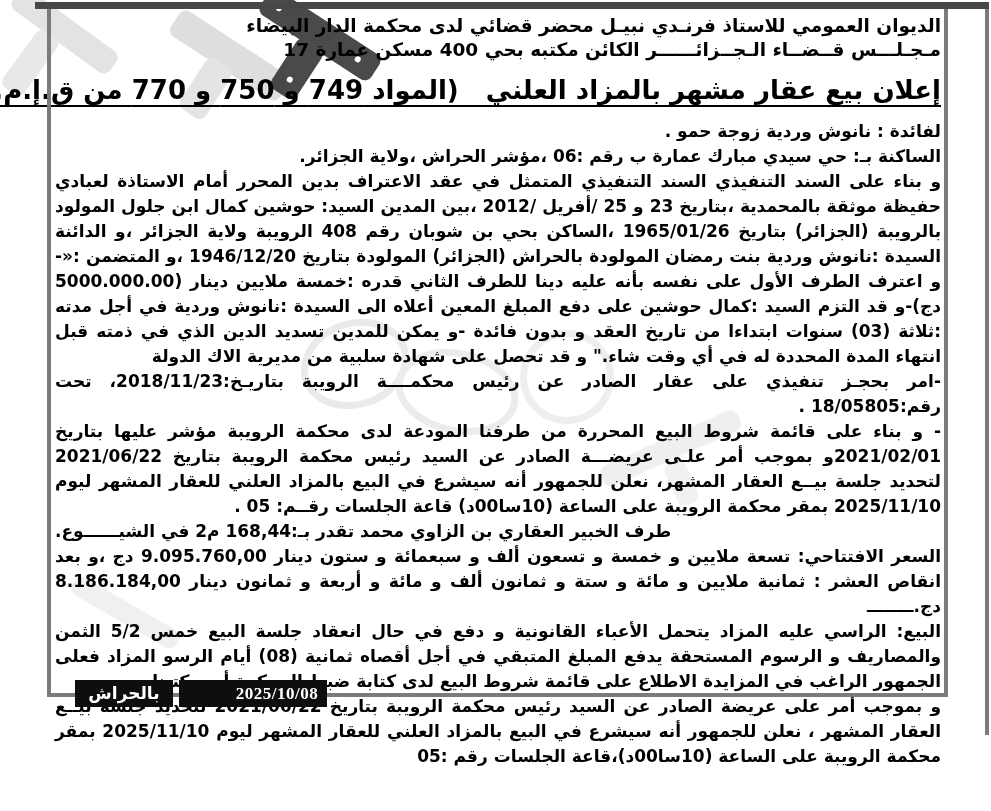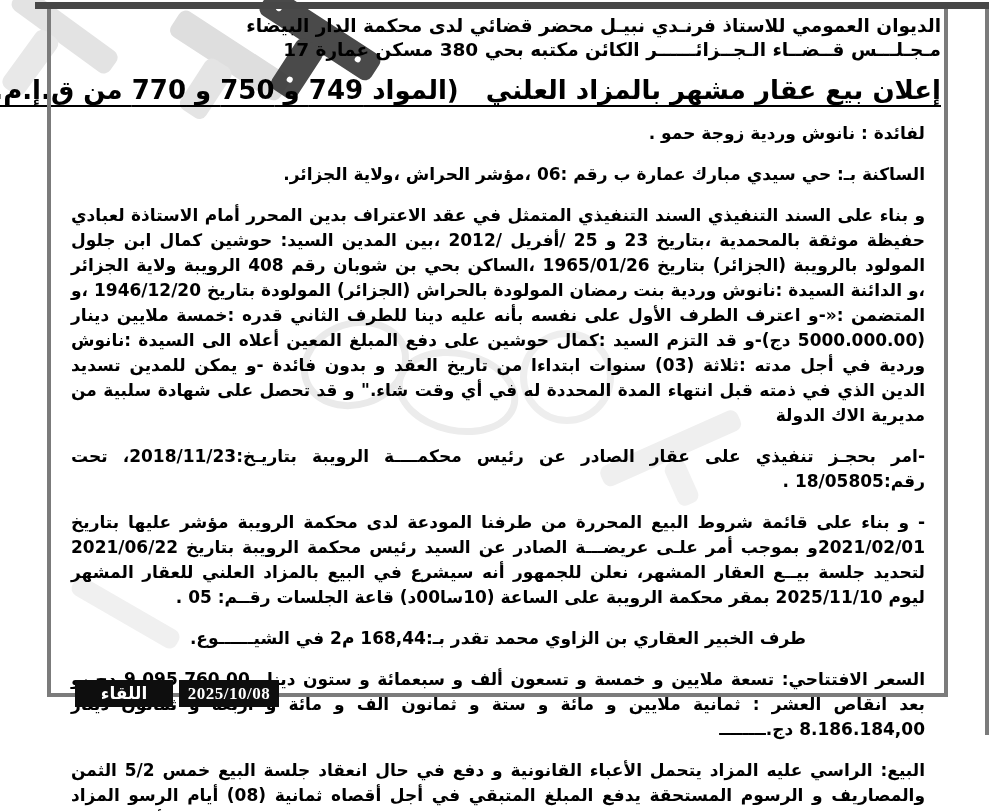--- a/index.html
+++ b/index.html
@@ -21,31 +21,31 @@
   .ring{position:absolute;border:7px solid #eaeaea;border-radius:50%;pointer-events:none;z-index:1;}
   
   .content{position:absolute;left:55px;top:14px;width:886px;direction:rtl;z-index:2;font-weight:bold;}
   .office-header{width:525px;margin-right:0;text-align:right;font-size:18.5px;line-height:24px;}
   .office-header div{white-space:nowrap;}
   .title{
     margin:13px 0 0 0;font-size:26px;font-weight:bold;text-align:right;
     white-space:pre;text-decoration:underline;text-decoration-thickness:2px;text-underline-offset:6px;
   }
   .bodytext{margin-top:14px;font-size:17px;line-height:25px;}
-  .bodytext p{margin:16px;}
+  .bodytext p{margin:0;}
   .r{text-align:right;}
   .j{text-align:justify;text-justify:inter-word;}
-  .c{text-align:center;}
+  .c{text-align:left;}
   
   .badge{
     position:absolute;top:680px;height:27px;background:#0e0e0e;color:#ffffff;
     font-weight:bold;text-align:center;line-height:27px;z-index:4;
   }
   .badge-paper{left:75px;width:98px;font-size:17px;font-family:"DejaVu Sans",sans-serif;}
-  .badge-date{left:179px;width:100px;font-size:17px;font-family:"Liberation Serif",serif;letter-spacing:.5px;}
+  .badge-date{left:179px;width:100px;font-size:17px;font-family:"Liberation Serif",serif;letter-spacing:.5px;padding-left:48px;}
 </style>
 </head>
 <body>
 
 <div class="stage">
 
   <div class="wm" style="left:-25px;top:-15px;width:110px;height:170px;transform:rotate(36deg);">
     <div class="bar" style="left:0;top:20px;width:120px;height:26px;background:#e3e3e3;"></div>
     <div class="bar" style="left:38px;top:44px;width:26px;height:70px;background:#e8e8e8;"></div>
   </div>
@@ -75,34 +75,34 @@
 
   <div class="top-bar"></div>
   <div class="v-line v-left"></div>
   <div class="v-line v-right"></div>
   <div class="v-line v-edge"></div>
   <div class="h-bottom"></div>
 
   <div class="content">
     <div class="office-header">
       <div>الديوان العمومي للاستاذ فرنـدي نبيـل محضر قضائي لدى محكمة الدار البيضاء</div>
-      <div>مـجـلـــس قــضــاء الـجــزائــــــر الكائن مكتبه بحي 380 مسكن عمارة 17</div>
+      <div>مـجـلـــس قــضــاء الـجــزائــــــر الكائن مكتبه بحي 400 مسكن عمارة 17</div>
     </div>
 
     <h1 class="title">إعلان بيع عقار مشهر بالمزاد العلني   (المواد 749 و 750 و 770 من ق.إ.م.إ)</h1>
 
     <div class="bodytext">
       <p class="r">لفائدة : نانوش وردية زوجة حمو .</p>
       <p class="r">الساكنة بـ: حي سيدي مبارك عمارة ب رقم :06 ،مؤشر الحراش ،ولاية الجزائر.</p>
       <p class="j">و بناء على السند التنفيذي السند التنفيذي المتمثل في عقد الاعتراف بدين المحرر أمام الاستاذة لعبادي حفيظة موثقة بالمحمدية ،بتاريخ 23 و 25 /أفريل /2012 ،بين المدين السيد: حوشين كمال ابن جلول المولود بالرويبة (الجزائر) بتاريخ 1965/01/26 ،الساكن بحي بن شوبان رقم 408 الرويبة ولاية الجزائر ،و الدائنة السيدة :نانوش وردية بنت رمضان المولودة بالحراش (الجزائر) المولودة بتاريخ 1946/12/20 ،و المتضمن :«-و اعترف الطرف الأول على نفسه بأنه عليه دينا للطرف الثاني قدره :خمسة ملايين دينار (5000.000.00 دج)-و قد التزم السيد :كمال حوشين على دفع المبلغ المعين أعلاه الى السيدة :نانوش وردية في أجل مدته :ثلاثة (03) سنوات ابتداءا من تاريخ العقد و بدون فائدة -و يمكن للمدين تسديد الدين الذي في ذمته قبل انتهاء المدة المحددة له في أي وقت شاء." و قد تحصل على شهادة سلبية من مديرية الاك الدولة</p>
       <p class="j">-امر بحجـز تنفيذي على عقار الصادر عن رئيس محكمــــة الرويبة بتاريـخ:2018/11/23، تحت رقم:18/05805 .</p>
       <p class="j">- و بناء على قائمة شروط البيع المحررة من طرفنا  المودعة لدى محكمة الرويبة مؤشر عليها بتاريخ 2021/02/01و بموجب أمر علـى عريضـــة الصادر عن السيد رئيس محكمة الرويبة بتاريخ 2021/06/22 لتحديد جلسة بيــع العقار المشهر، نعلن للجمهور أنه سيشرع في البيع بالمزاد العلني للعقار المشهر ليوم 2025/11/10 بمقر محكمة الرويبة على الساعة (10سا00د) قاعة الجلسات رقــم: 05 .</p>
       <p class="c">طرف الخبير العقاري بن الزاوي محمد تقدر بـ:168,44 م2 في الشيــــــوع.</p>
       <p class="j">السعر الافتتاحي: تسعة ملايين و خمسة و تسعون ألف و سبعمائة و ستون دينار 9.095.760,00 دج ،و بعد انقاص العشر : ثمانية ملايين و مائة و ستة و ثمانون ألف و مائة و أربعة و ثمانون دينار 8.186.184,00 دج.ــــــــ</p>
       <p class="j">البيع: الراسي عليه المزاد يتحمل الأعباء القانونية و دفع في حال انعقاد جلسة البيع خمس 5/2 الثمن والمصاريف و الرسوم المستحقة يدفع المبلغ المتبقي في أجل أقصاه ثمانية (08) أيام الرسو المزاد فعلى الجمهور الراغب في المزايدة الاطلاع على قائمة شروط البيع لدى كتابة ضبط المحكمة أو بمكتبنا.</p>
       <p class="j">و بموجب أمر على عريضة الصادر عن السيد رئيس محكمة الرويبة بتاريخ 2021/06/22 لتحديد جلسة بيــع العقار المشهر ، نعلن للجمهور أنه سيشرع في البيع بالمزاد العلني للعقار المشهر ليوم 2025/11/10 بمقر محكمة الرويبة على الساعة  (10سا00د)،قاعة الجلسات رقم :05</p>
     </div>
   </div>
 
-  <div class="badge badge-paper">اللقاء</div>
+  <div class="badge badge-paper">بالحراش</div>
   <div class="badge badge-date">2025/10/08</div>
 
 </div>
 
 </body></html>

